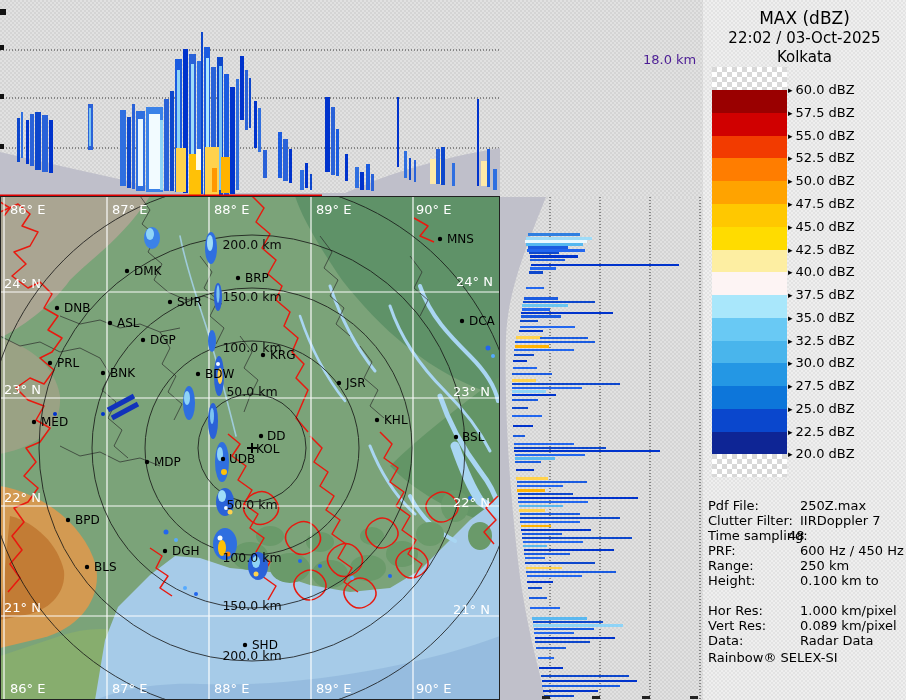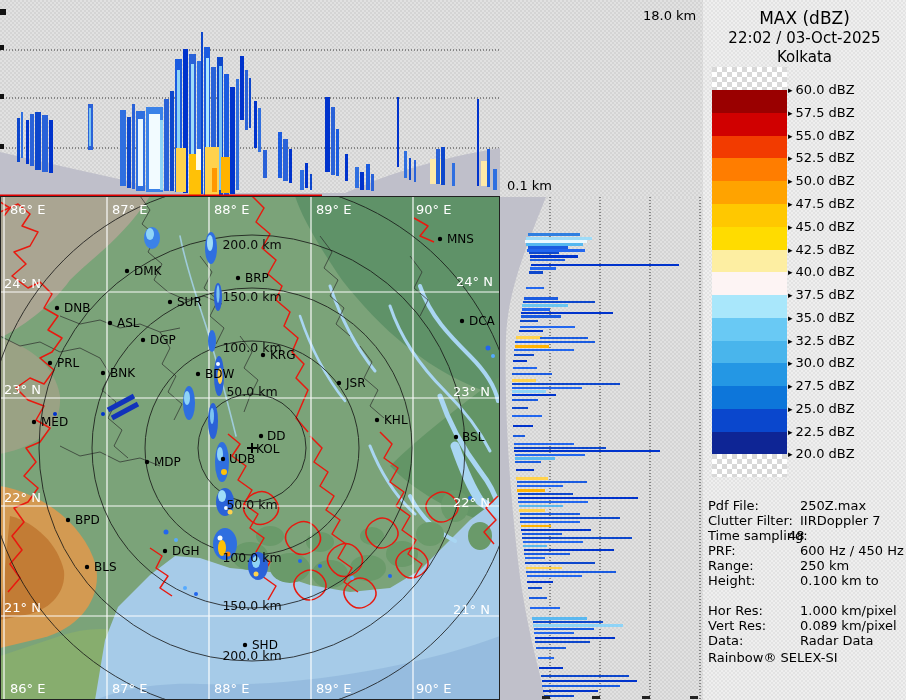--- a/index.html
+++ b/index.html
@@ -12,21 +12,21 @@
   #legend-panel{left:703px;top:0;width:203px;height:700px;}
   .lg-title{left:703px;width:203px;text-align:center;font-size:17px;color:#000;}
   .lg-sub{left:703px;width:203px;text-align:center;font-size:15px;color:#000;}
   .cell{position:absolute;left:712px;width:75px;}
   .checker{background:repeating-conic-gradient(#ffffff 0% 25%, #d8d8d8 0% 50%) 0 0/10px 10px;}
   .slabel{position:absolute;left:788px;height:16px;line-height:16px;font-size:13px;color:#000;white-space:nowrap;}
   .slabel .arr{font-size:9px;vertical-align:1px;margin-right:3px;}
   .mrow{position:absolute;left:0;width:810px;height:15px;font-size:13px;color:#000;}
   .ml{position:absolute;left:708px;white-space:nowrap;}
   .mv{position:absolute;left:800px;white-space:nowrap;}
-  .axis-lab{font-size:13px;color:#000000;white-space:nowrap;}
+  .axis-lab{font-size:13px;color:#4c1d95;white-space:nowrap;margin-top:44px;}
   svg text{font-family:"DejaVu Sans","Liberation Sans",sans-serif;}
   .citylab{font-size:12px;fill:#000;}
   .ringlab{font-size:12.5px;fill:#0a0a0a;}
   .gratlab{font-size:13px;fill:#ffffff;}
 </style>
 </head>
 <body>
 
 <div id="app">
 

